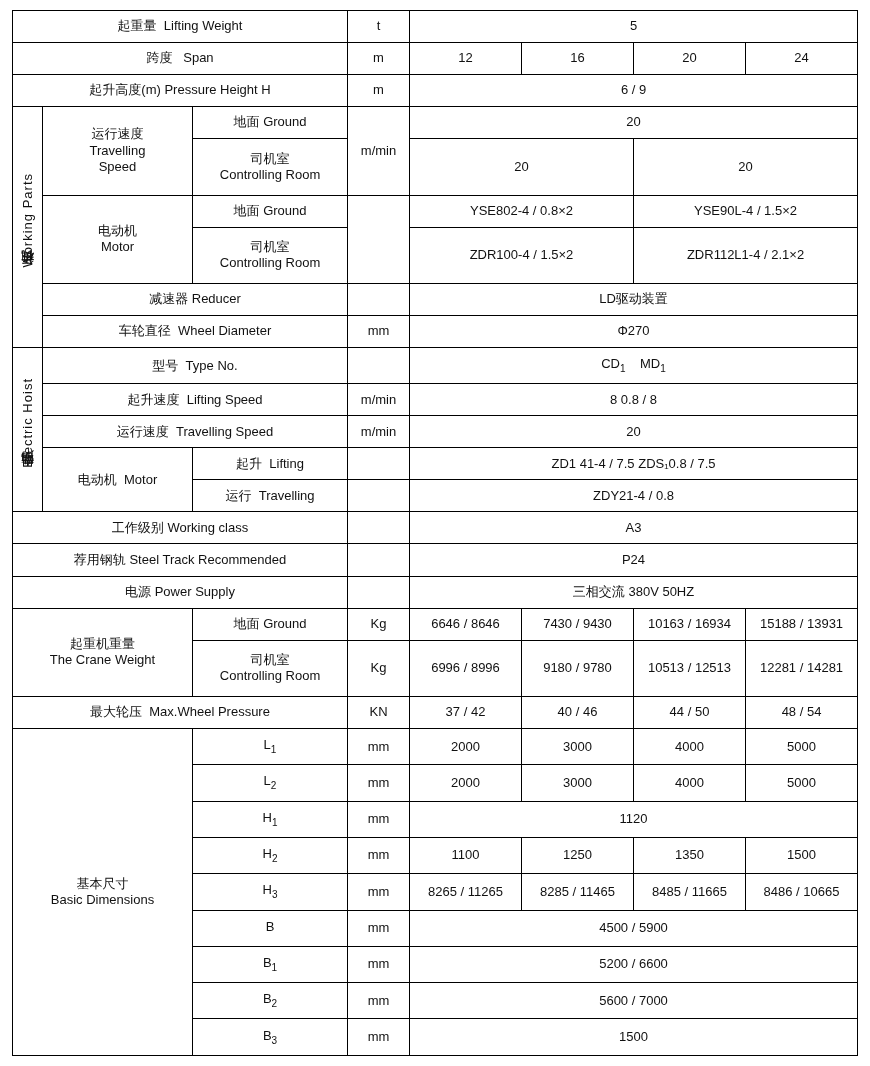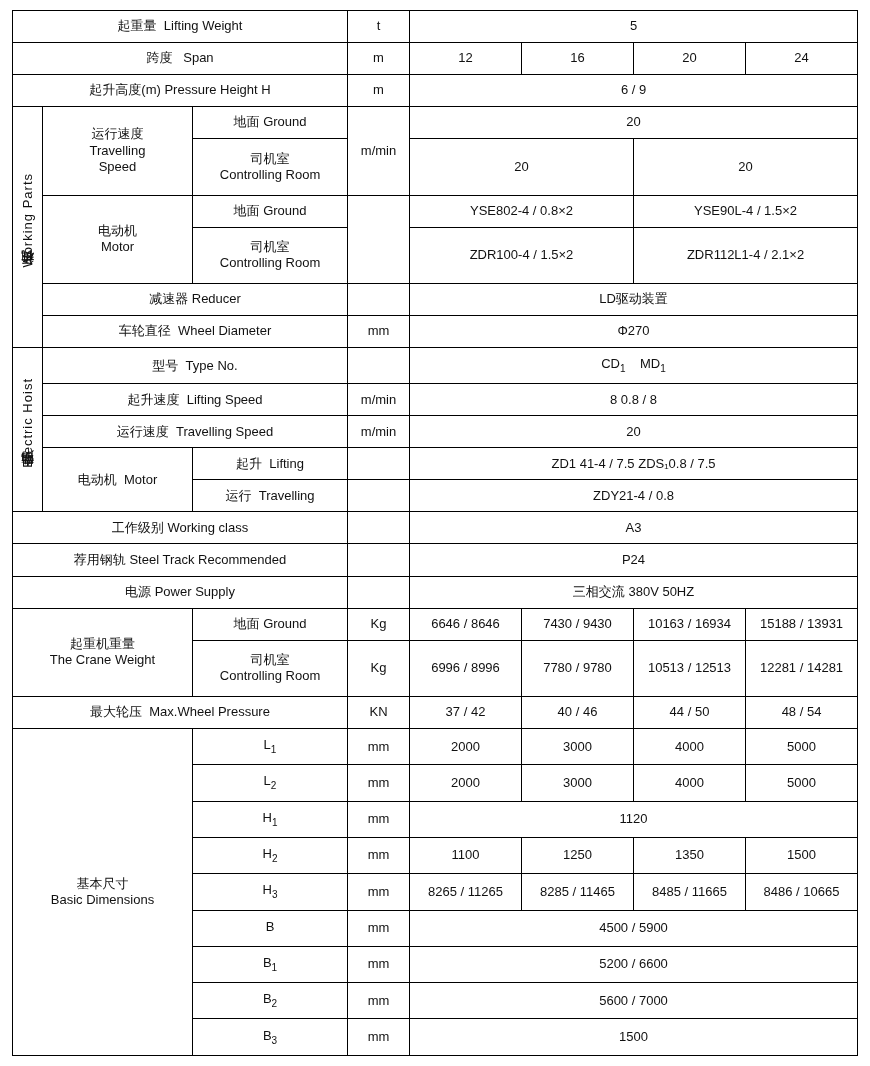--- a/index.html
+++ b/index.html
@@ -250,21 +250,21 @@
     <td>10163 / 16934</td>
     <td>15188 / 13931</td>
   </tr>
   <tr>
     <td class="two-line">
       <span class="lbl-block">司机室</span>
       <span class="lbl-en">Controlling Room</span>
     </td>
     <td class="unit">Kg</td>
     <td>6996 / 8996</td>
-    <td>7780 / 9780</td>
+    <td>9180 / 9780</td>
     <td>10513 / 12513</td>
     <td>12281 / 14281</td>
   </tr>
 
   <tr>
     <td colspan="3" class="cn">
       <span>最大轮压</span>
       &nbsp;<span>Max.Wheel Pressure</span>
     </td>
     <td class="unit">KN</td>

